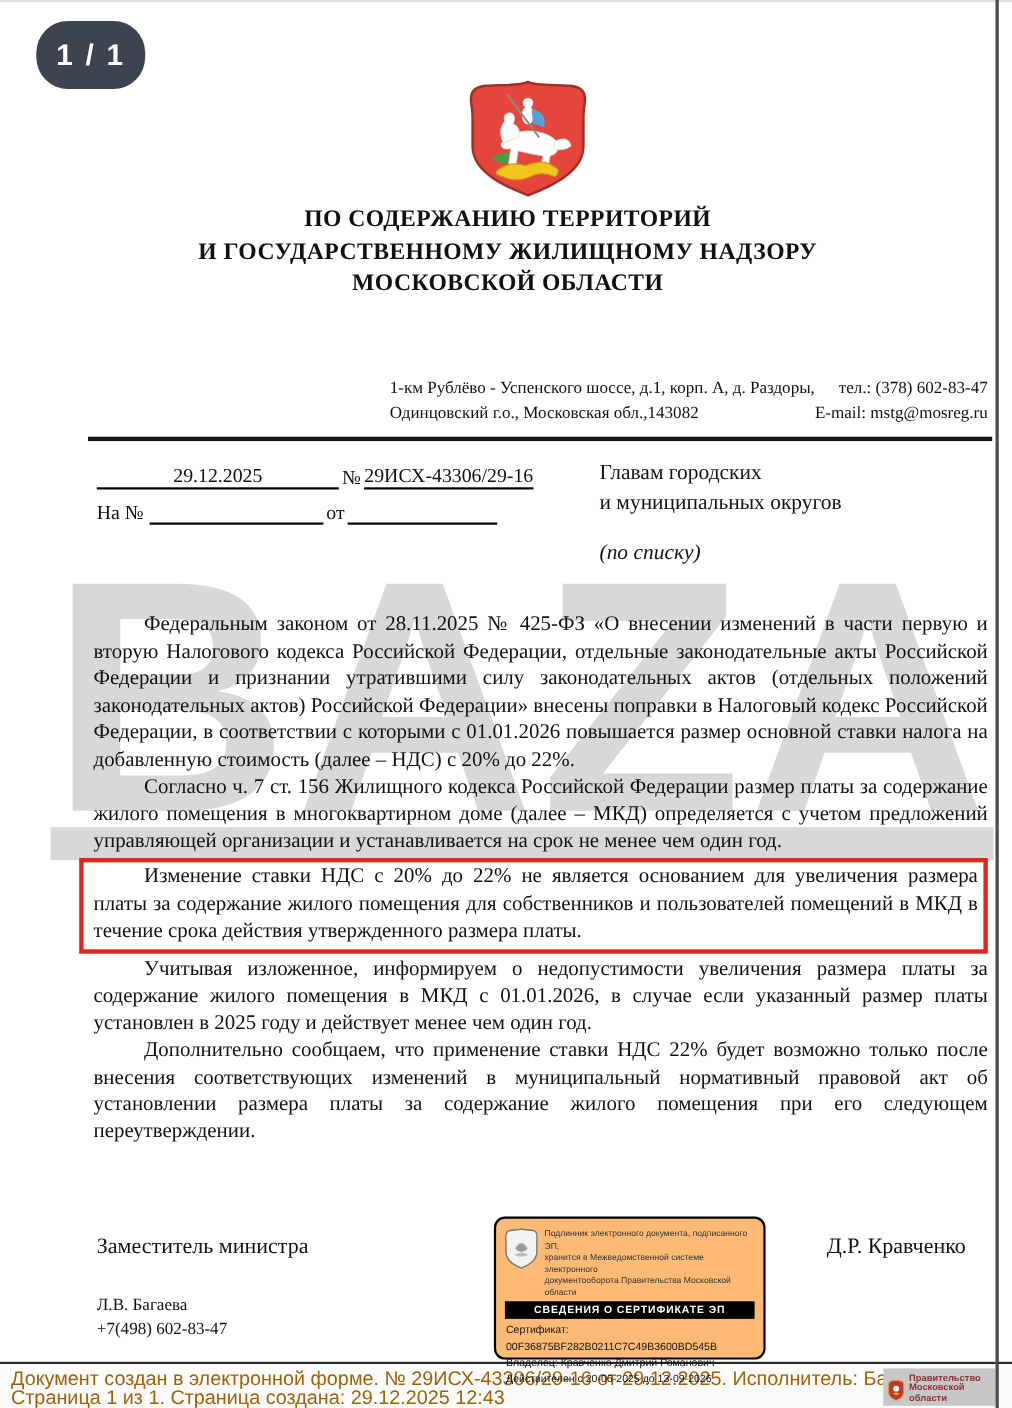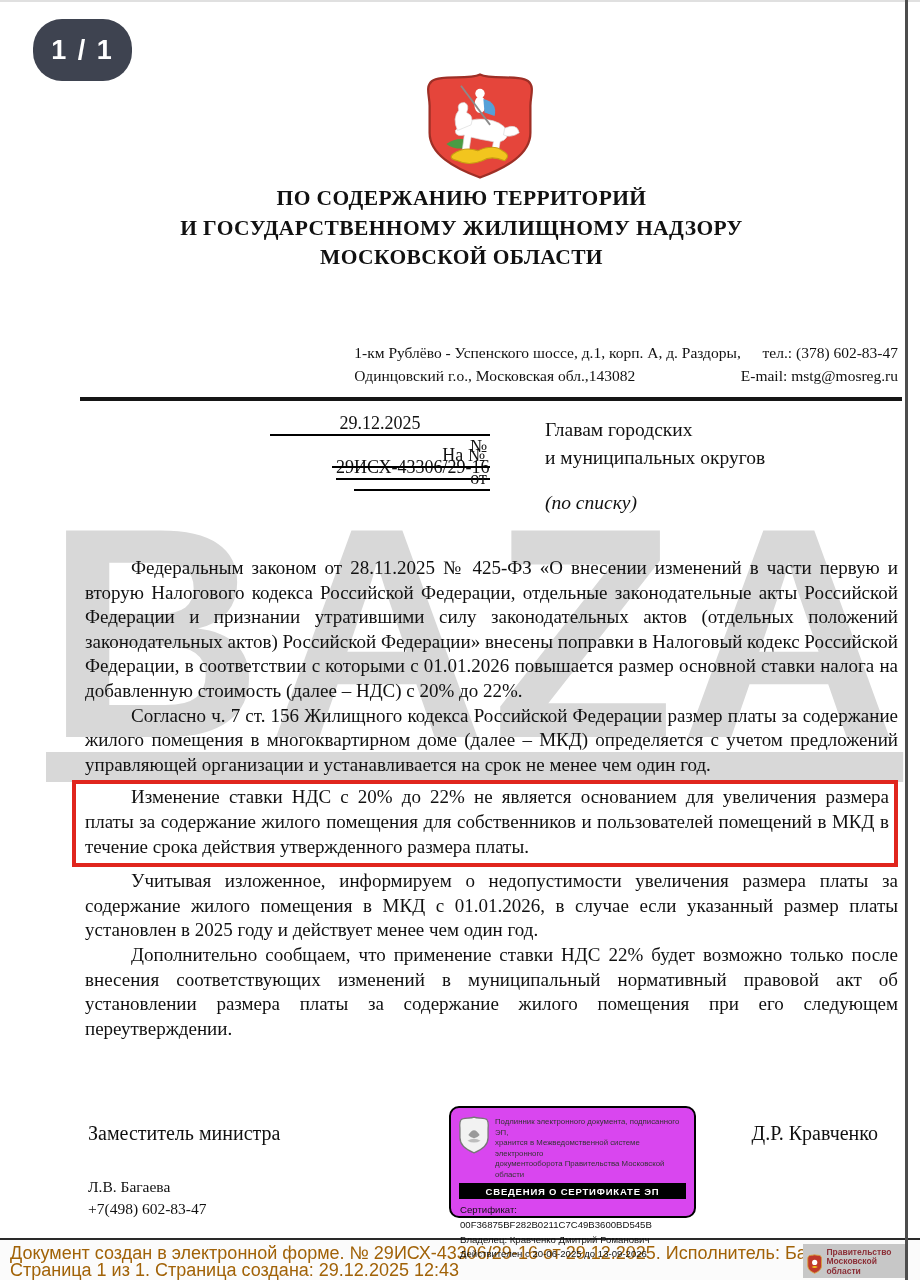--- a/index.html
+++ b/index.html
@@ -44,21 +44,21 @@
     position:absolute;left:88px;top:341px;width:810px;
     display:flex;justify-content:flex-end;
     font-size:15.5px;line-height:23px;
   }
   .addr-right{text-align:right;}
 
   .rule{position:absolute;left:80px;top:397px;width:822px;height:4px;background:#161616;}
 
   
   .ref{position:absolute;left:88px;top:413px;width:402px;font-size:18px;}
-  .ref-row{display:flex;align-items:flex-end;height:32px;flex-direction:column;}
+  .ref-row{display:flex;align-items:flex-end;height:32px;}
   .ref-cell{border-bottom:2px solid #000;height:100%;display:flex;align-items:flex-end;}
   .ref-date{width:220px;justify-content:center;}
   .ref-num{width:154px;}
   .ref-lbl{margin:0 3px;}
   .ref-lbl2{margin-right:5px;}
   .ref-blank1{width:158px;}
   .ref-blank2{width:136px;}
 
   .recipient{position:absolute;left:545px;top:416px;font-size:19.5px;line-height:28px;}
   .recipient-note{margin-top:17px;font-style:italic;}
@@ -85,22 +85,22 @@
     padding:1px 5px 4px 9px;
   }
 
   
   .sig-position{position:absolute;left:88px;top:1122px;font-size:20px;z-index:2;}
   .sig-name{position:absolute;right:42px;top:1122px;font-size:20px;z-index:2;}
   .executor{position:absolute;left:88px;top:1176px;font-size:15.5px;line-height:22px;z-index:2;}
 
   
   .stamp{
-    position:absolute;left:449px;top:1106px;width:247px;height:112px;
-    border:2px solid #000;border-radius:10px;background:#d946ef;
+    position:absolute;left:449px;top:1106px;width:247px;height:130px;
+    border:2px solid #000;border-radius:10px;background:#fdba74;
     font-family:"Liberation Sans","DejaVu Sans",sans-serif;z-index:2;
   }
   .stamp-top{display:flex;gap:6px;padding:7px 8px 2px 8px;align-items:flex-start;}
   .stamp-emblem{flex:0 0 30px;}
   .stamp-head{font-size:7.8px;line-height:10.5px;color:#333;padding-top:2px;}
   .stamp-bar{
     margin:1px 8px 2px 8px;background:#000;color:#fff;
     font-size:9.5px;font-weight:bold;text-align:center;
     letter-spacing:0.8px;padding:3px 0 2px 0;
   }

